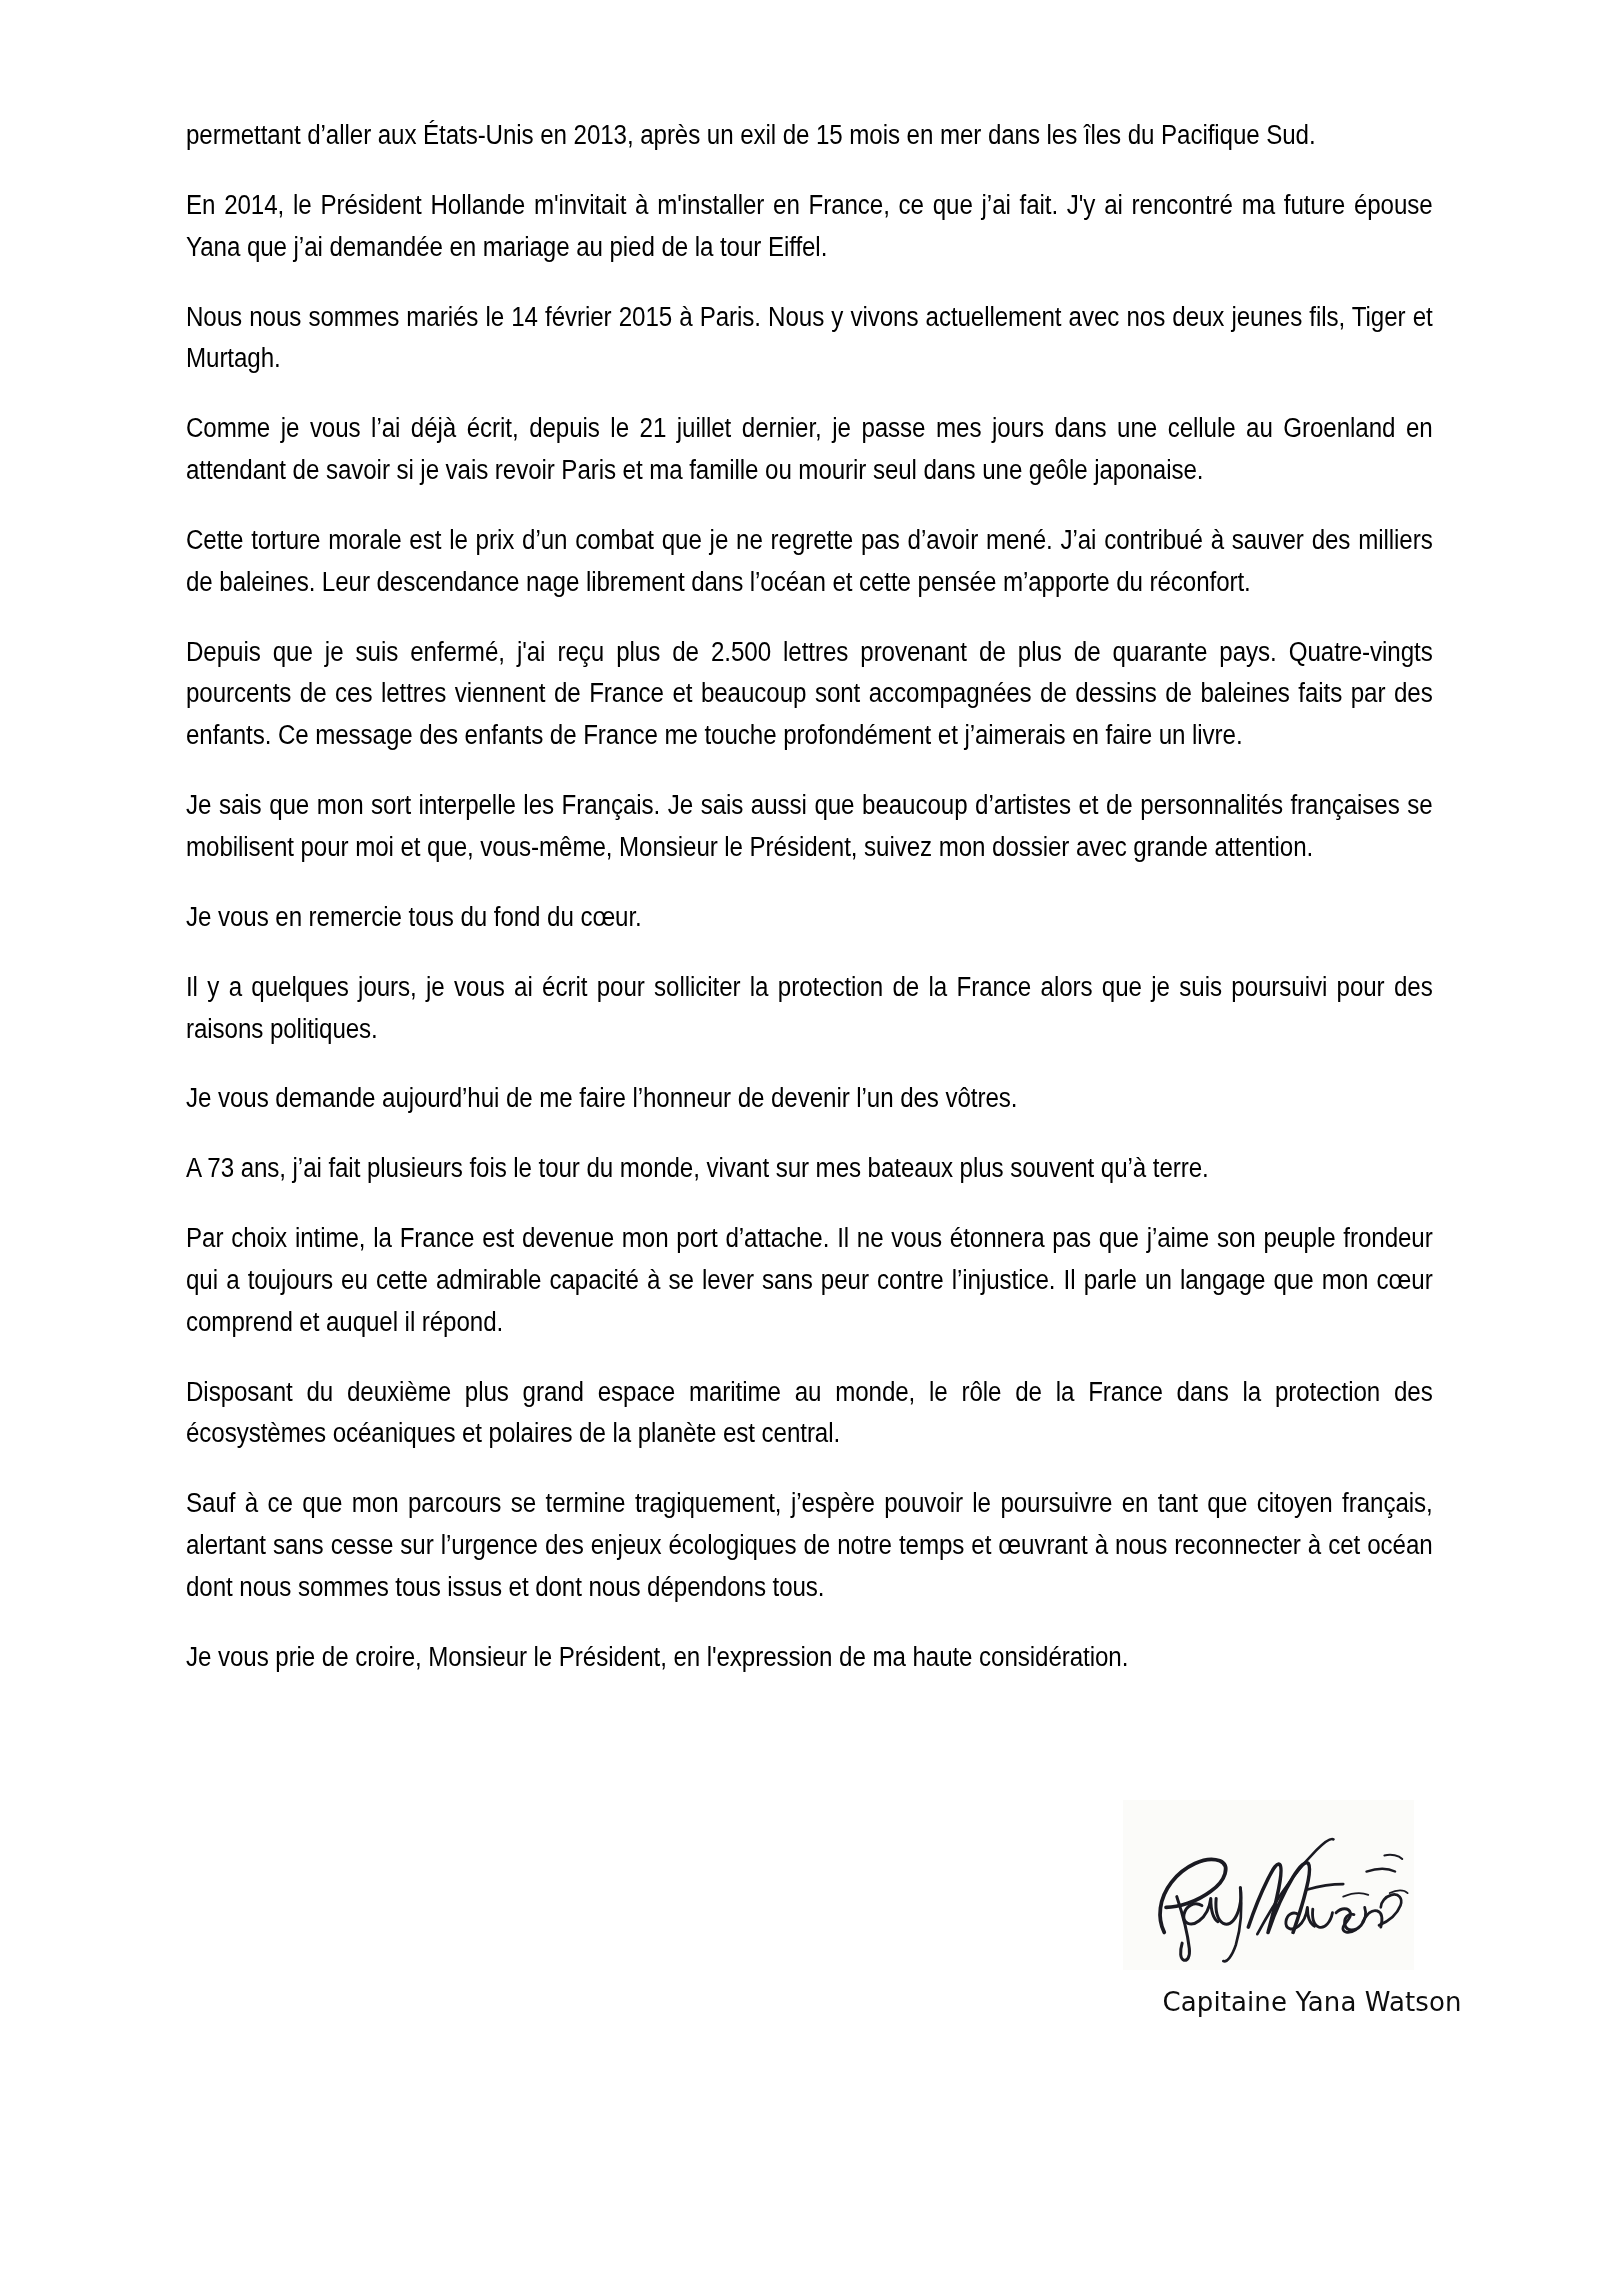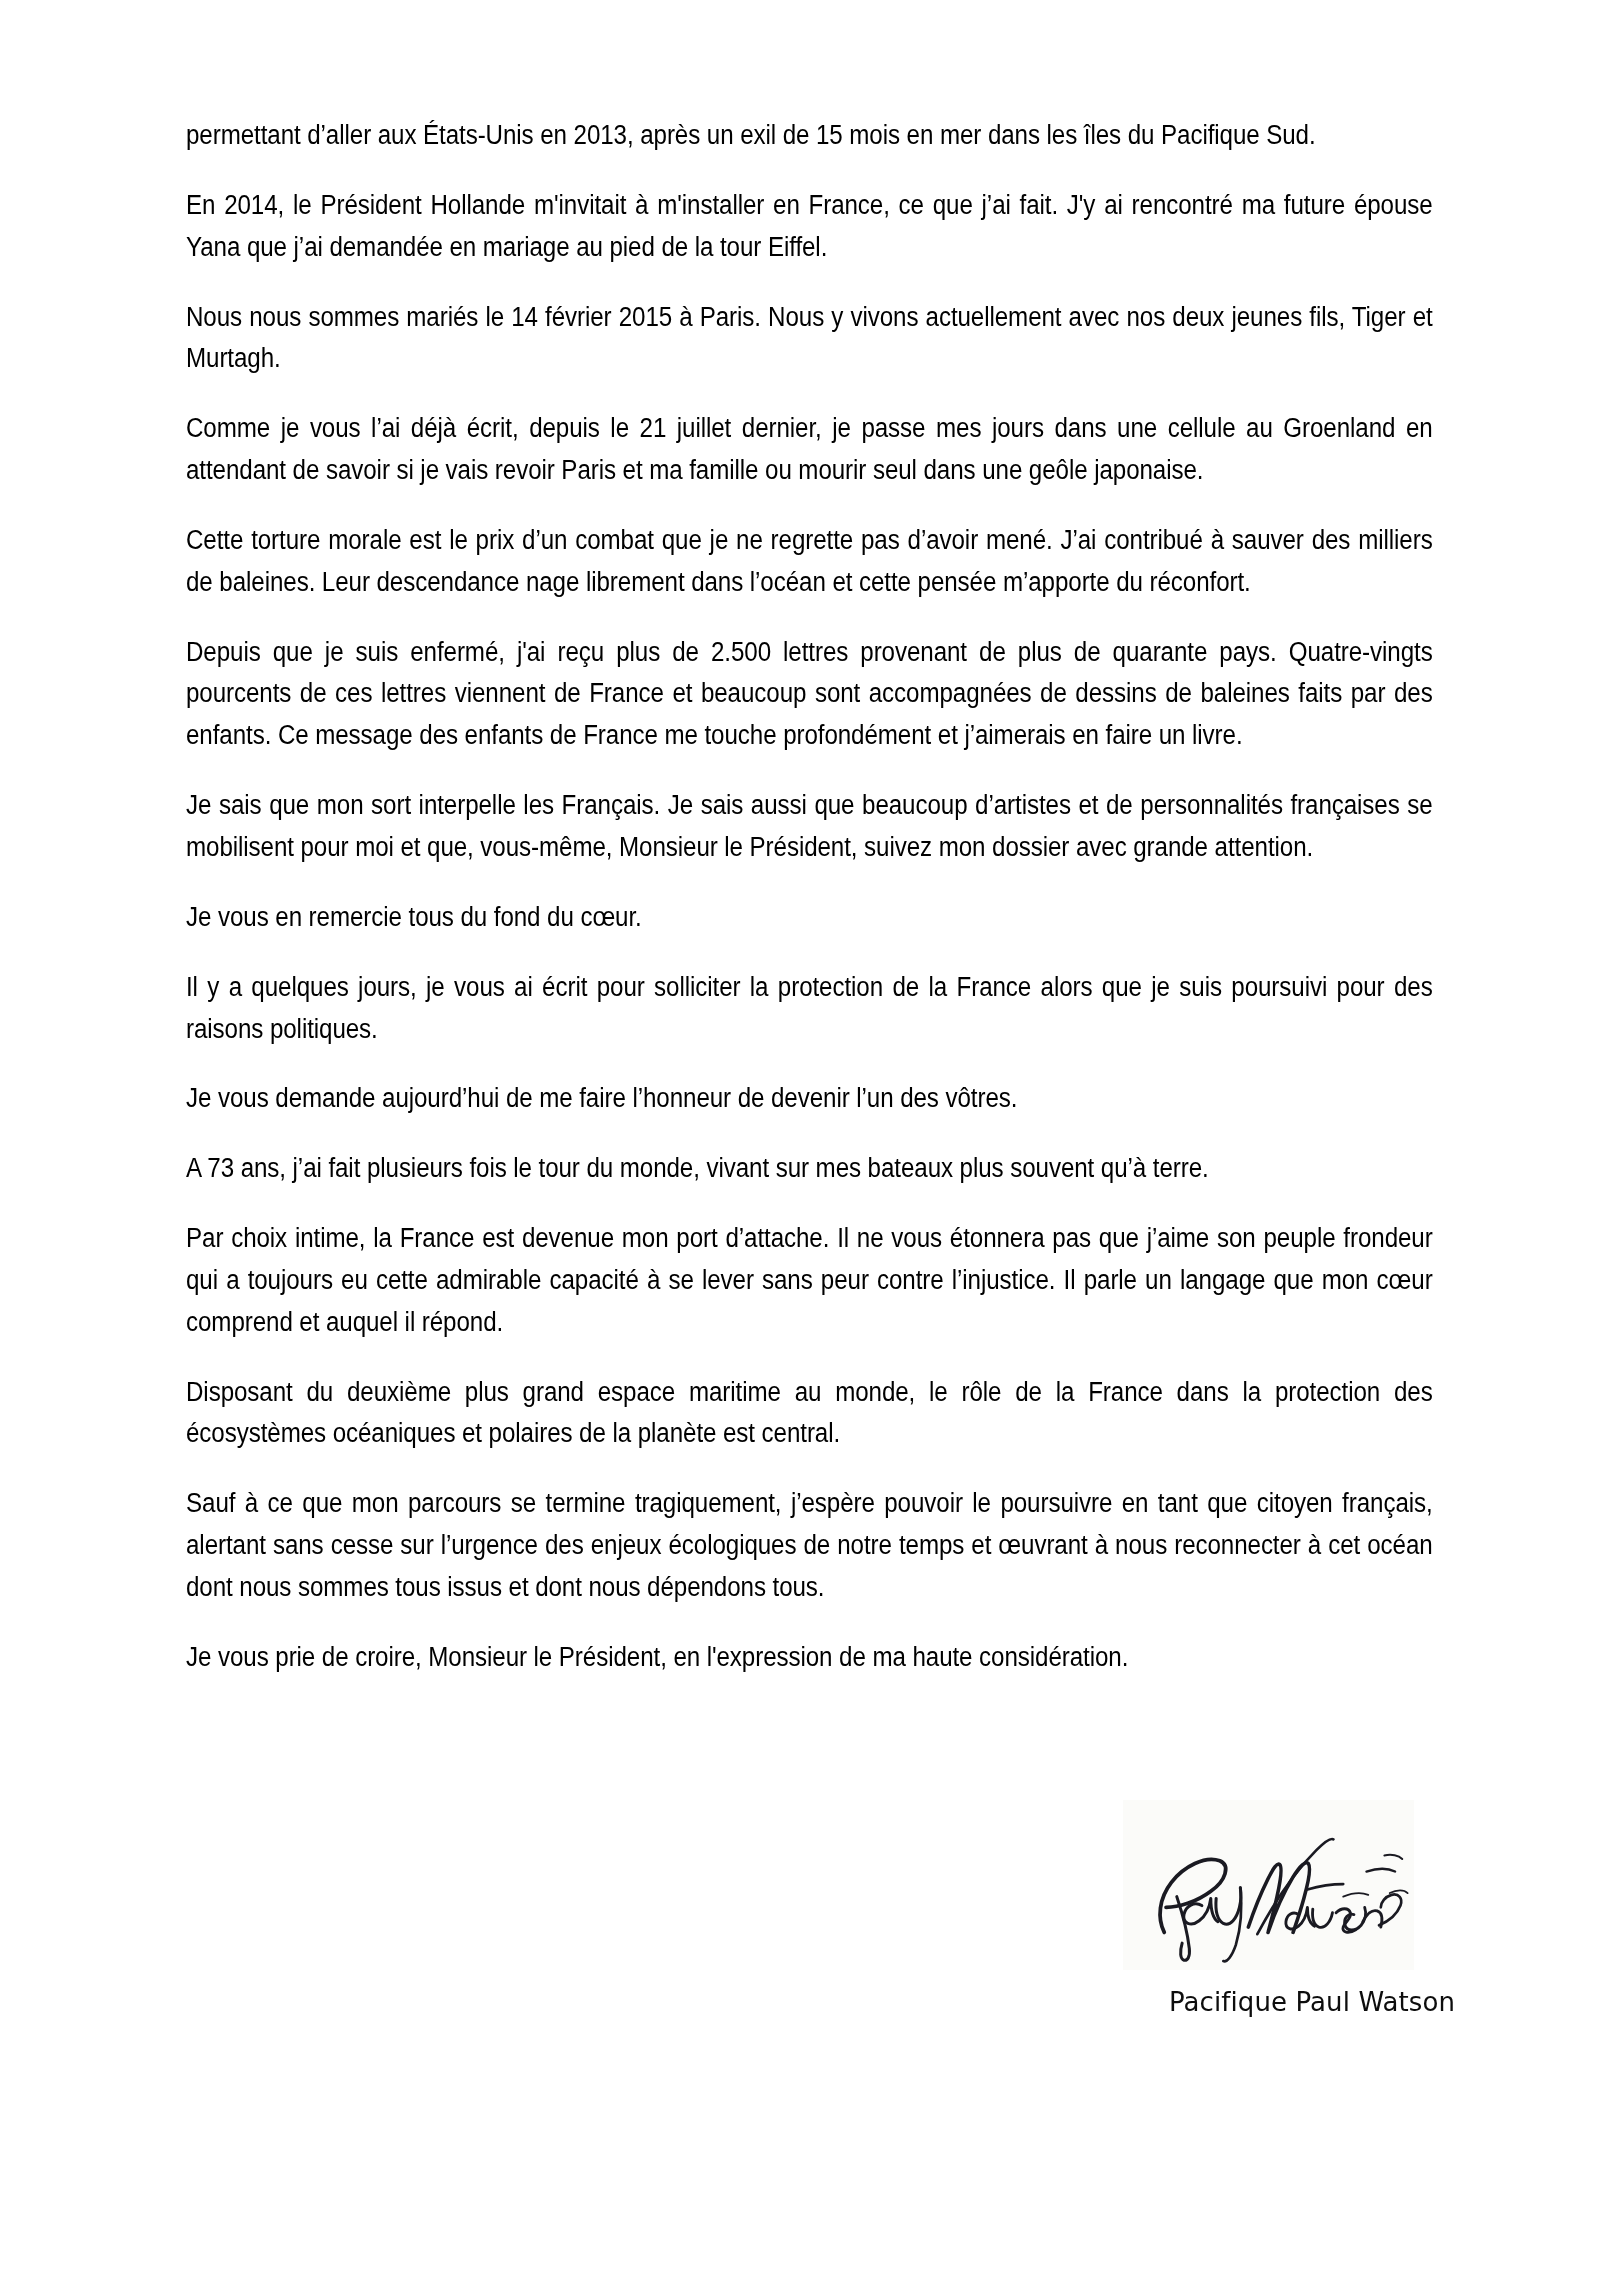--- a/index.html
+++ b/index.html
@@ -134,18 +134,18 @@
           <path d="M286 140 C296 136 306 128 310 118 C313 110 308 104 300 106 C293 108 288 114 288 120" stroke-width="3.0"></path>
 
           <path d="M272 80 C284 76 296 76 304 80" stroke-width="2.6"></path>
           <path d="M292 62 C300 60 308 62 312 66" stroke-width="2.2"></path>
           <path d="M298 104 C306 100 314 100 318 104" stroke-width="2.0"></path>
           <path d="M246 108 C256 104 266 103 274 106" stroke-width="2.0"></path>
         </g>
       </svg>
     </div>
 
-    <div class="sign-caption">Pacifique Paul Watson</div>
+    <div class="sign-caption">Capitaine Yana Watson</div>
 
   </div>
 
 </div>
 
 
 </body></html>

